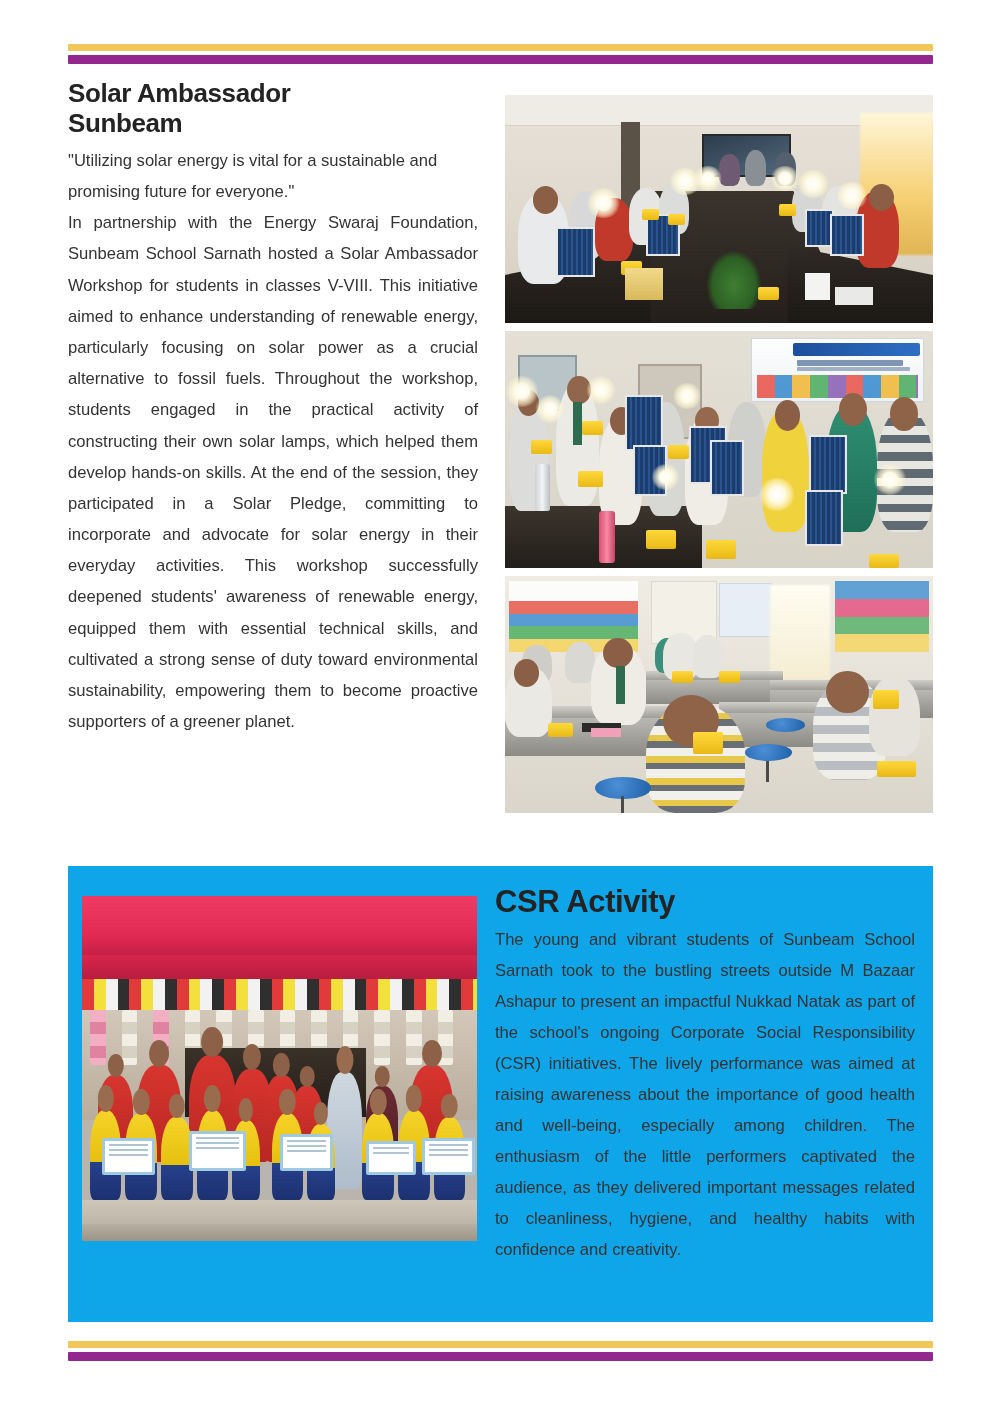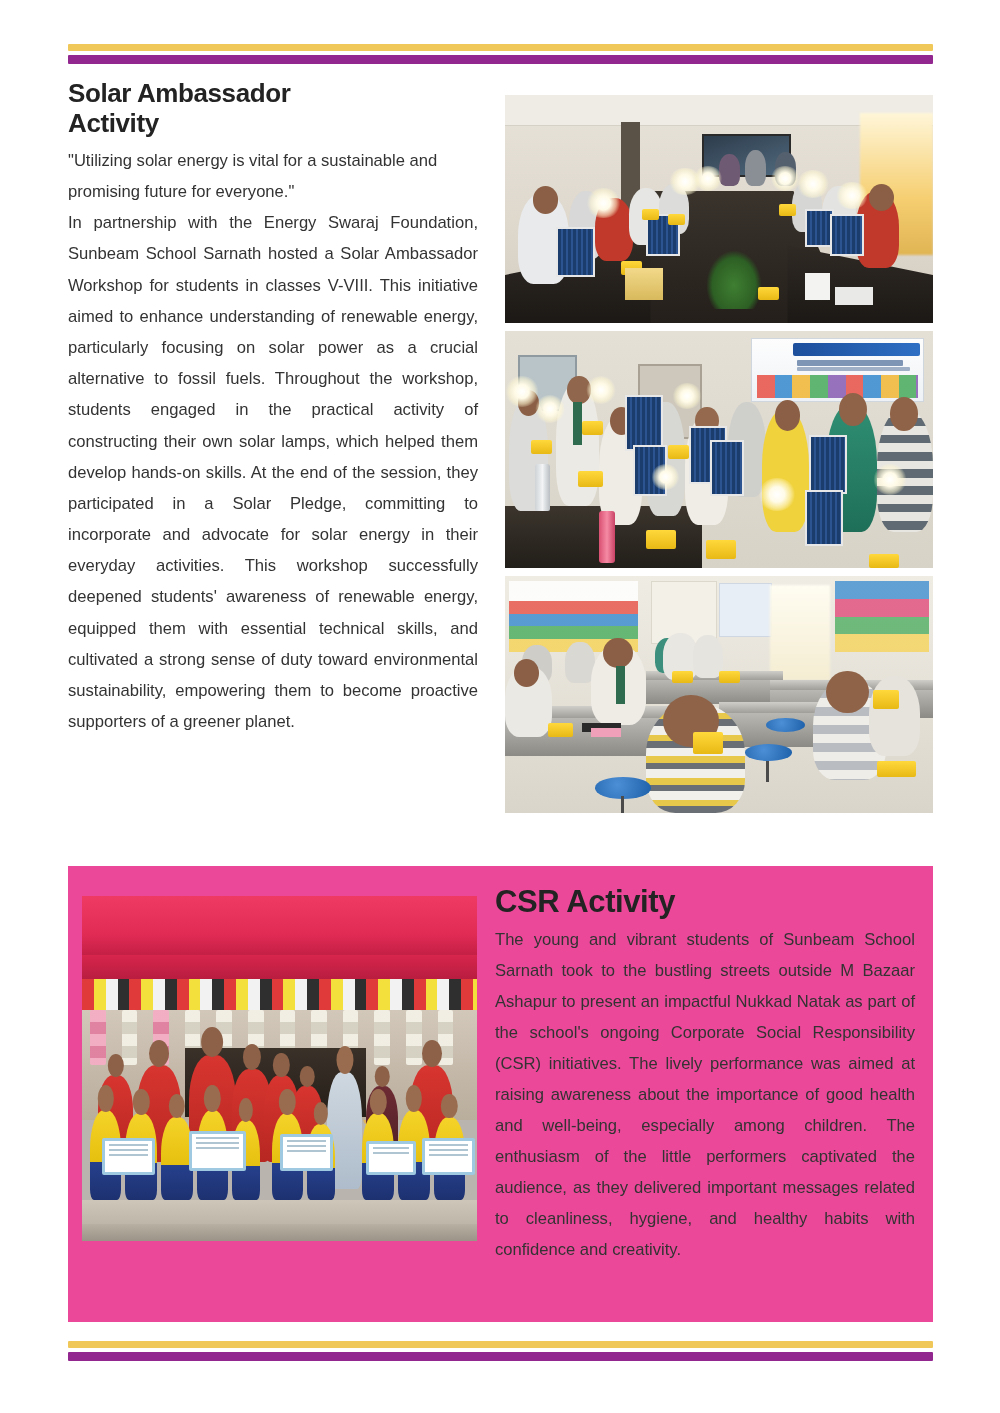--- a/index.html
+++ b/index.html
@@ -82,21 +82,21 @@
   .photo.p2 { height: 237px; }
   .photo.p3 { height: 237px; }
 
   
   #csr-panel {
     position: absolute;
     left: 68px;
     top: 866px;
     width: 865px;
     height: 456px;
-    background: #ec4899;
+    background: #0ea5e9;
   }
   #csr-photo-wrap {
     position: absolute;
     left: 14px; top: 30px;
     width: 395px; height: 345px;
     overflow: hidden;
     background: #b9b4ad;
   }
   #csr-text {
     position: absolute;
@@ -218,21 +218,21 @@
 <div class="rule-band" id="top-rules">
   <div class="stripe-gold"></div>
   <div class="stripe-purple"></div>
 </div>
 
 <div id="solar-section">
 
   <div class="text-col">
     <h1 class="section-title">
       <span>Solar Ambassador</span><br>
-      <span>Activity</span>
+      <span>Sunbeam</span>
     </h1>
     <p class="body-text quote">"Utilizing solar energy is vital for a sustainable and promising future for everyone."</p>
     <p class="body-text">In partnership with the Energy Swaraj Foundation, Sunbeam School Sarnath hosted a Solar Ambassador Workshop for students in classes V-VIII. This initiative aimed to enhance understanding of renewable energy, particularly focusing on solar power as a crucial alternative to fossil fuels. Throughout the workshop, students engaged in the practical activity of constructing their own solar lamps, which helped them develop hands-on skills. At the end of the session, they participated in a Solar Pledge, committing to incorporate and advocate for solar energy in their everyday activities. This workshop successfully deepened students' awareness of renewable energy, equipped them with essential technical skills, and cultivated a strong sense of duty toward environmental sustainability, empowering them to become proactive supporters of a greener planet.</p>
   </div>
 
   <div class="photo-col">
 
     <div class="photo p1">
       <div class="scene">
         <div class="el wall"></div>

